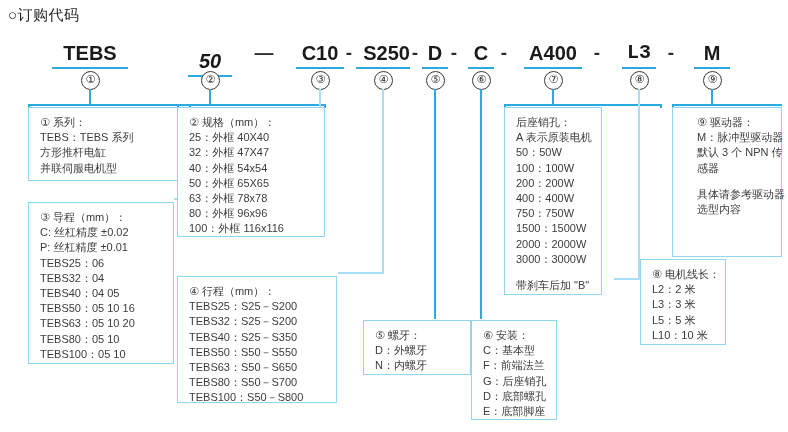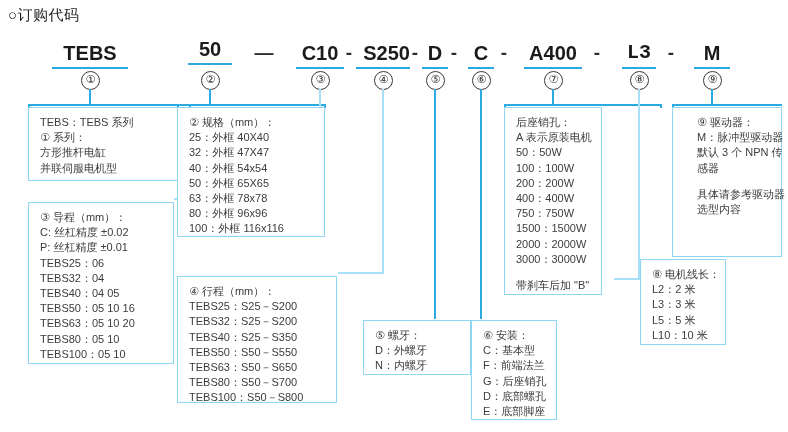--- a/index.html
+++ b/index.html
@@ -83,21 +83,21 @@
 <body>
 
 <div class="root">
 
   <div class="title">○订购代码</div>
 
   <div class="token" style="left:52px;top:40px;width:76px;">
     <span class="txt">TEBS</span>
     <span class="uline"></span>
   </div>
-  <div class="token" style="left:188px;top:36px;width:44px;">
+  <div class="token" style="left:188px;top:48px;width:44px;font-style:italic;">
     <span class="txt">50</span>
     <span class="uline"></span>
   </div>
   <div class="token" style="left:296px;top:40px;width:48px;">
     <span class="txt">C10</span>
     <span class="uline"></span>
   </div>
   <div class="token" style="left:356px;top:40px;width:54px;text-align:right;">
     <span class="txt">S250</span>
     <span class="uline"></span>
@@ -167,22 +167,22 @@
   <div class="vline" style="left:660px;top:104px;height:4px;"></div>
 
   <div class="vline soft" style="left:638px;top:89px;height:190px;"></div>
   <div class="hline soft" style="left:614px;top:278px;width:26px;"></div>
 
   <div class="vline" style="left:711px;top:89px;height:16px;"></div>
   <div class="hline" style="left:672px;top:104px;width:110px;"></div>
   <div class="vline" style="left:672px;top:104px;height:4px;"></div>
 
   <div class="box" style="left:28px;top:107px;width:162px;height:74px;">
+    <span class="ln hdr">① 系列：</span>
     <span class="ln">TEBS：TEBS 系列</span>
-    <span class="ln hdr">① 系列：</span>
     <span class="ln">方形推杆电缸</span>
     <span class="ln">并联伺服电机型</span>
   </div>
 
   <div class="box" style="left:177px;top:107px;width:148px;height:130px;">
     <span class="ln hdr">② 规格（mm）：</span>
     <span class="ln">25：外框 40X40</span>
     <span class="ln">32：外框 47X47</span>
     <span class="ln">40：外框 54x54</span>
     <span class="ln">50：外框 65X65</span>

